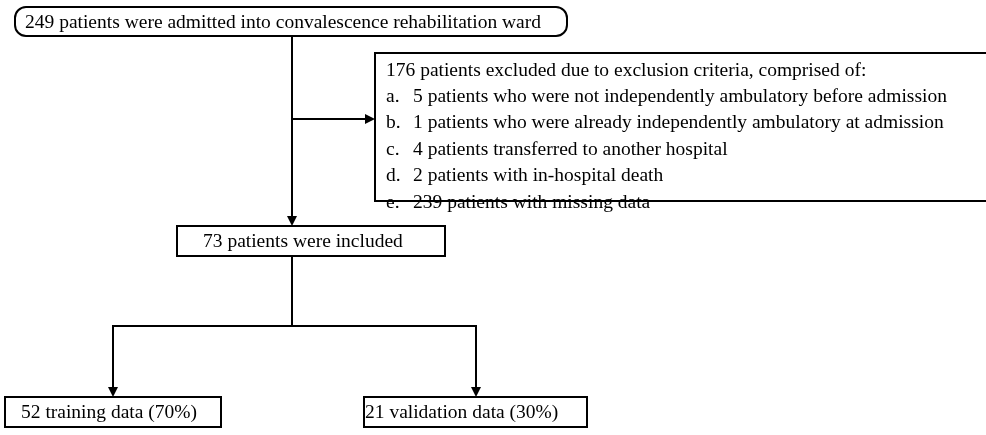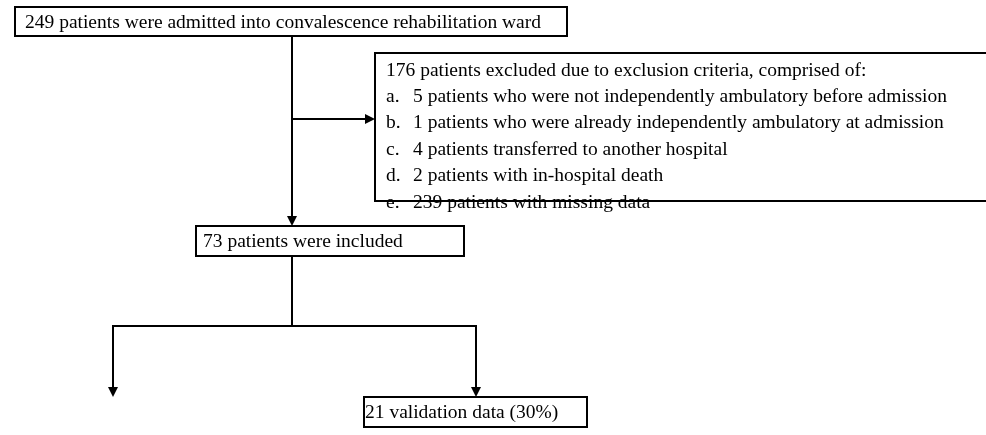--- a/index.html
+++ b/index.html
@@ -33,20 +33,21 @@
     line-height: 1.1;
     white-space: nowrap;
   }
   
   #box-admitted {
     left: 14px;
     top: 6px;
     width: 554px;
     height: 31px;
     padding-left: 9px;
+    border-radius: 12px;
   }
   
   #box-excluded {
     left: 374px;
     top: 52px;
     width: 696px;
     height: 150px;
     padding: 6px 0 0 10px;
     display: block;
   }
@@ -75,22 +76,21 @@
   .excl-text {
     flex: 1 1 auto;
     font-family: Liberation Serif, serif;
   }
   
   #box-included {
     left: 176px;
     top: 225px;
     width: 270px;
     height: 32px;
-    padding-left: 6px;
-    margin-left: 19px;
+    padding-left: 25px;
   }
   
   #box-training {
     left: 4px;
     top: 396px;
     width: 218px;
     height: 32px;
     padding-left: 15px;
   }
   #box-validation {
@@ -186,17 +186,20 @@
     <span class="node-label">73 patients were included</span>
   </div>
 
   <div class="conn vline" id="trunk-split"></div>
   <div class="conn hline" id="split-bar"></div>
   <div class="conn vline" id="drop-left"></div>
   <div class="conn vline" id="drop-right"></div>
   <div class="arrow-down" id="arrow-training"></div>
   <div class="arrow-down" id="arrow-validation"></div>
 
+  <div class="node node-centered" id="box-training">
+    <span class="node-label">52 training data (70%)</span>
+  </div>
   <div class="node node-centered" id="box-validation">
     <span class="node-label">21 validation data (30%)</span>
   </div>
 
 </div>
 
 </body></html>

